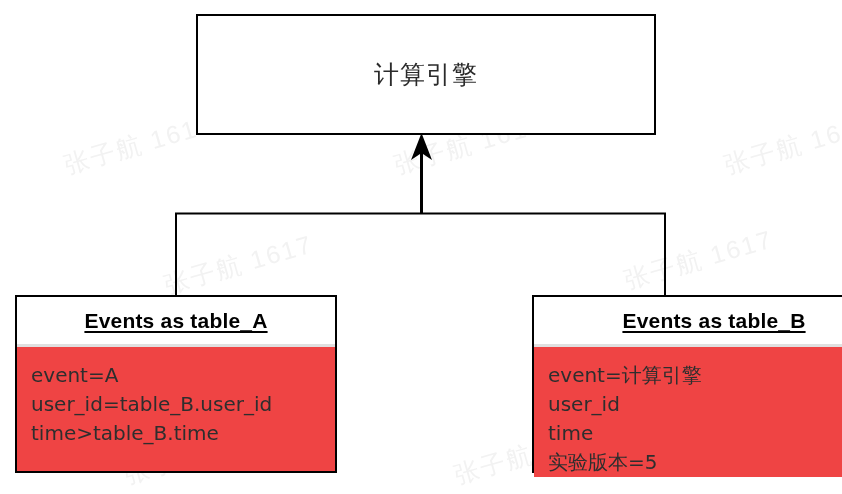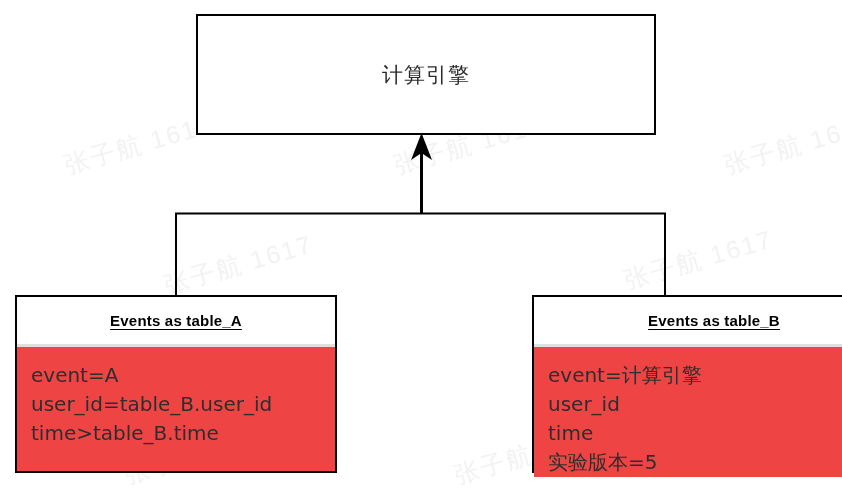--- a/index.html
+++ b/index.html
@@ -60,21 +60,21 @@
   .engine-box {
     left: 196px;
     top: 14px;
     width: 460px;
     height: 121px;
     display: flex;
     align-items: center;
     justify-content: center;
   }
   .engine-label {
-    font-size: 21px;
+    font-size: 25px;
     color: #2b2b2b;
     font-family: "DejaVu Sans", "Liberation Sans", sans-serif;
     letter-spacing: 1px;
   }
 
   .table-box {
     top: 295px;
     height: 178px;
     display: flex;
     flex-direction: column;
@@ -85,21 +85,21 @@
   .table-header {
     height: 47px;
     flex: 0 0 auto;
     display: flex;
     align-items: center;
     justify-content: center;
     border-bottom: 3px solid #e0e0e0;
     background: #ffffff;
   }
   .table-title {
-    font-size: 15px;
+    font-size: 21px;
     font-weight: bold;
     color: #000000;
     text-decoration: underline;
     text-underline-offset: 3px;
     letter-spacing: 0.2px;
     font-family: "Liberation Sans", "DejaVu Sans", sans-serif;
   }
 
   .table-body {
     flex: 1 1 auto;

